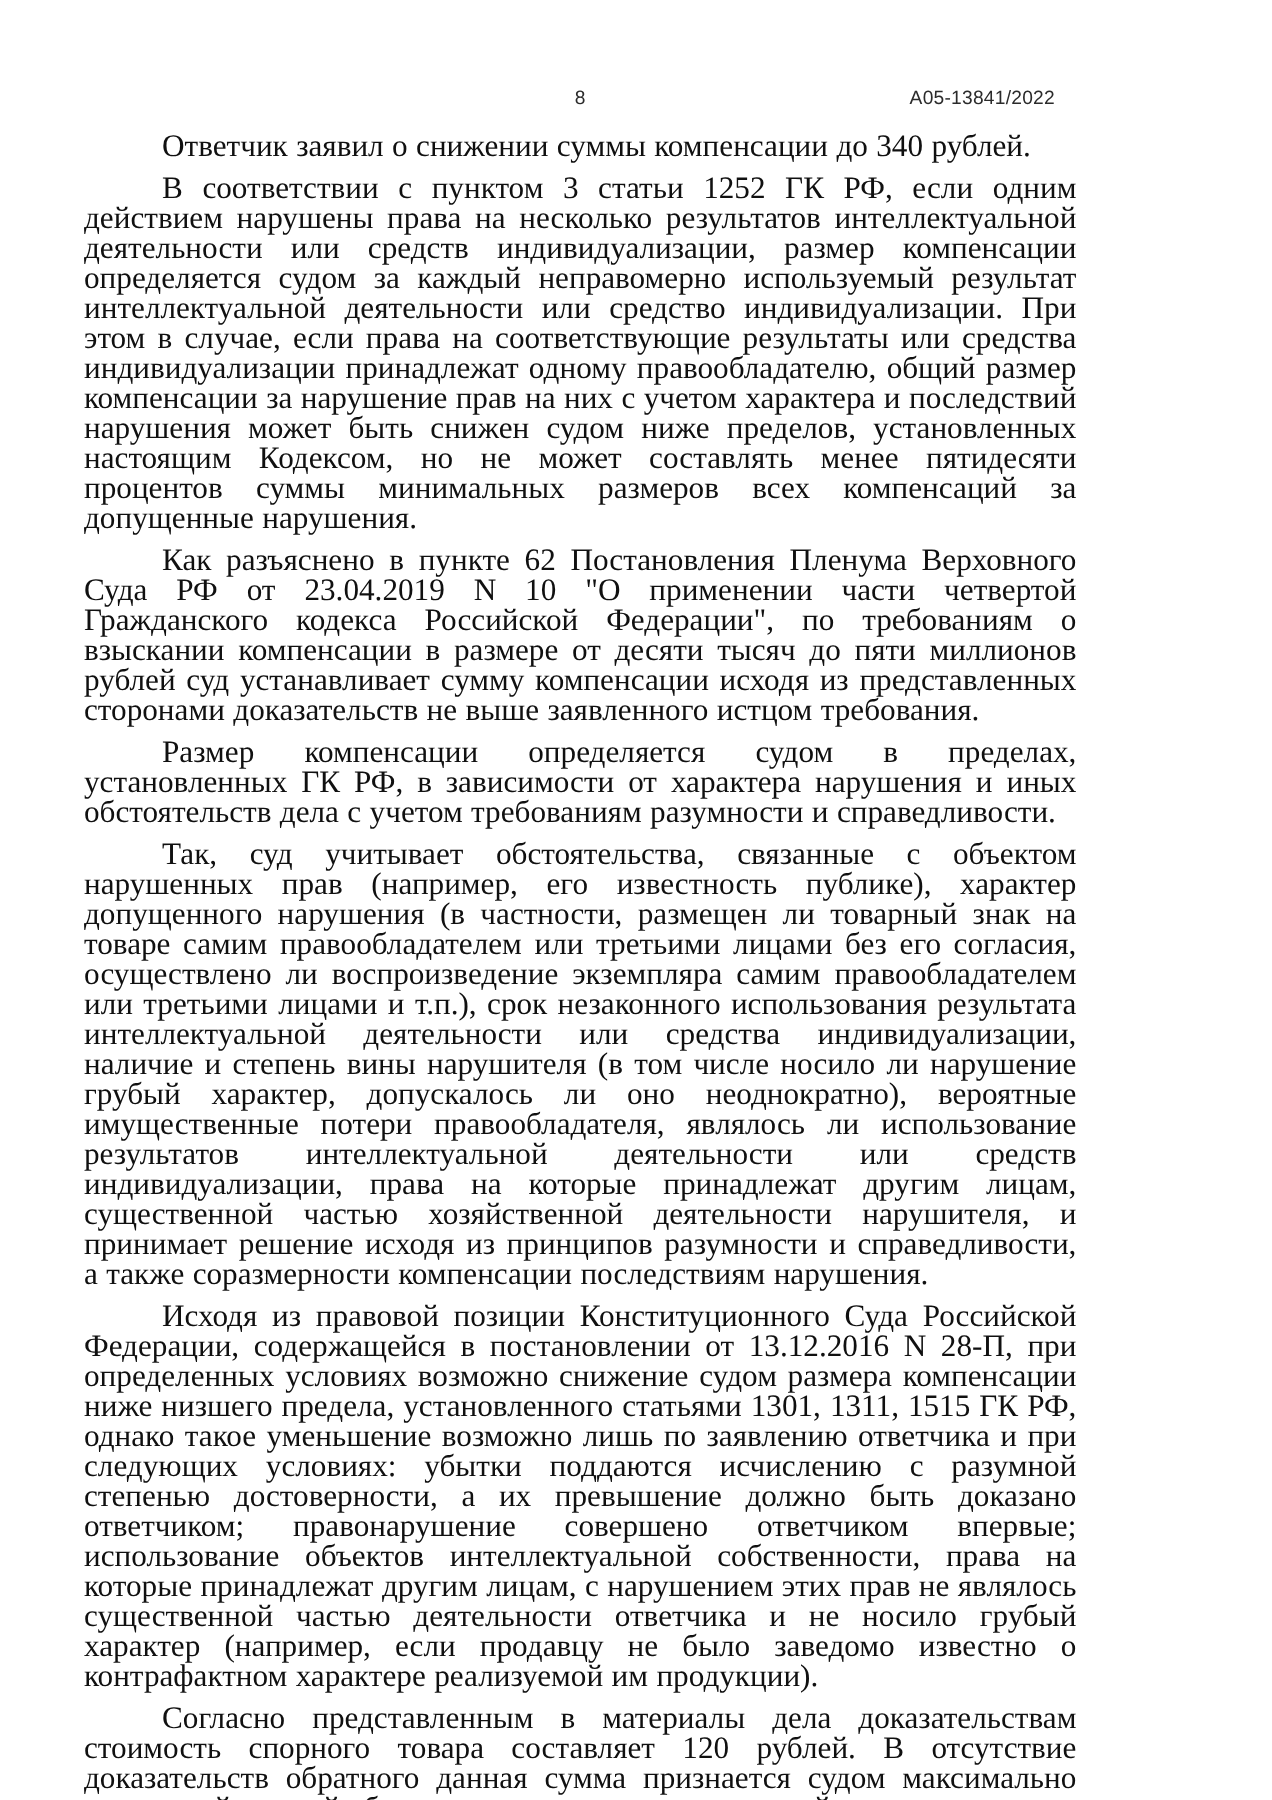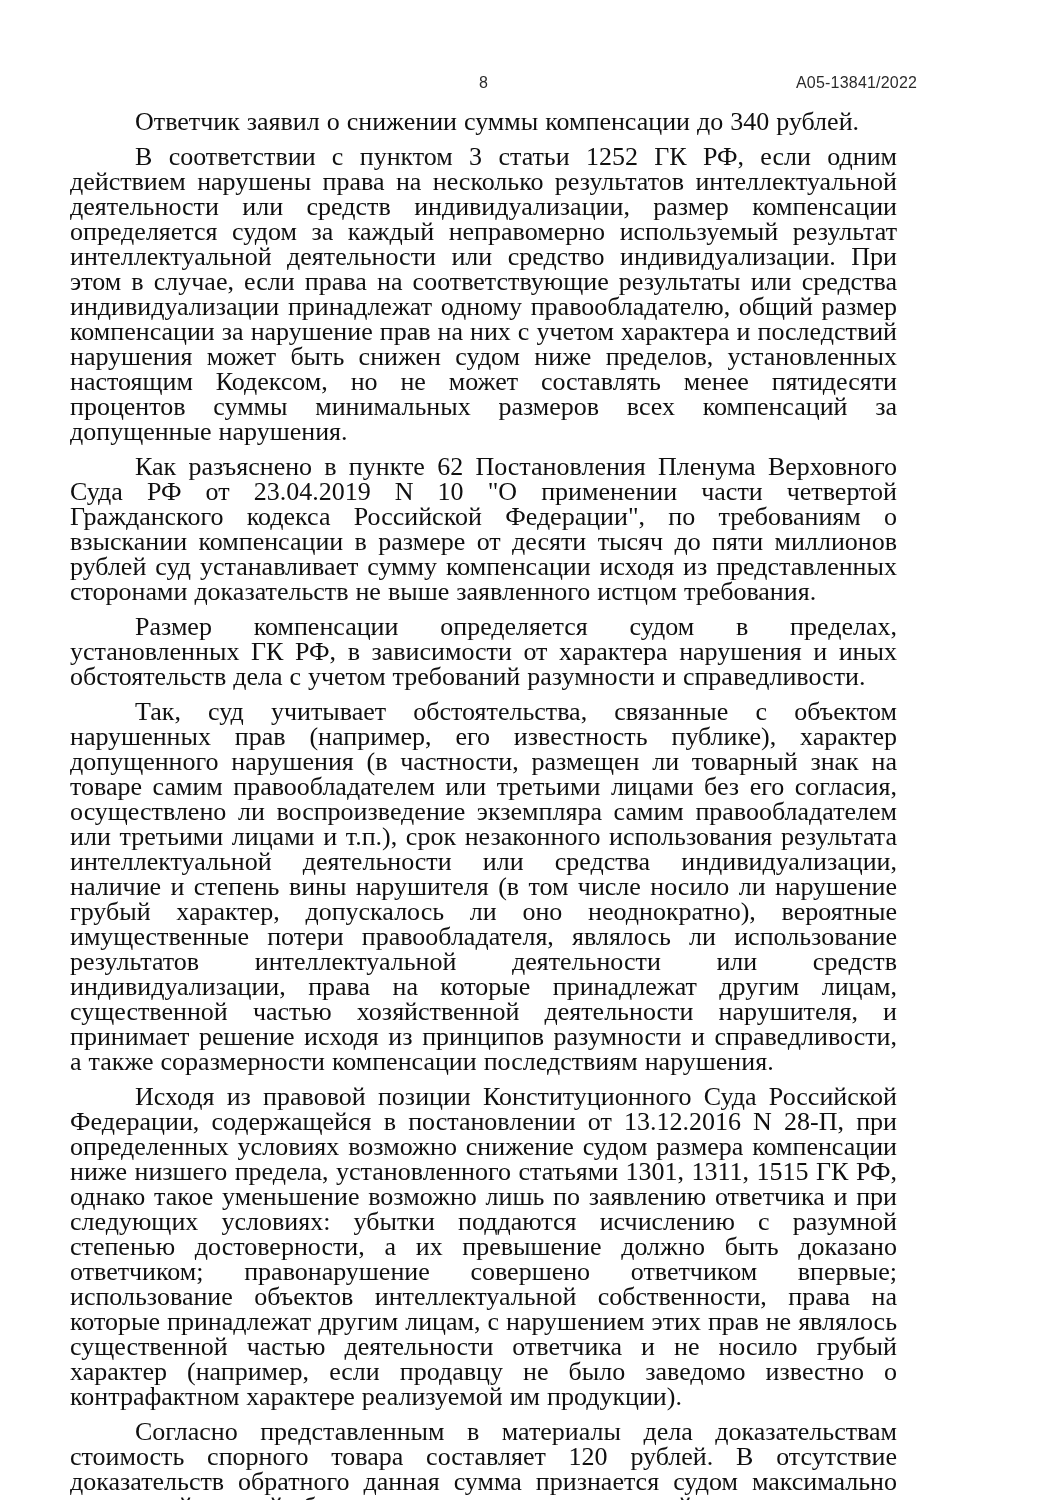--- a/index.html
+++ b/index.html
@@ -28,21 +28,21 @@
   }
   .page-num {
     position: absolute;
     left: 70px;
     top: 0;
     width: 827px;
     text-align: center;
   }
   .case-num {
     position: absolute;
-    left: 796px;
+    left: 758px;
     top: 0;
     white-space: nowrap;
     letter-spacing: 0.2px;
   }
   .content {
     position: absolute;
     left: 70px;
     top: 109px;
     width: 827px;
   }
@@ -62,19 +62,19 @@
 
   <div class="header-row">
     <span class="page-num">8</span>
     <span class="case-num">А05-13841/2022</span>
   </div>
 
   <div class="content">
     <p>Ответчик заявил о снижении суммы компенсации до 340 рублей.</p>
     <p>В соответствии с пунктом 3 статьи 1252 ГК РФ, если одним действием нарушены права на несколько результатов интеллектуальной деятельности или средств индивидуализации, размер компенсации определяется судом за каждый неправомерно используемый результат интеллектуальной деятельности или средство индивидуализации. При этом в случае, если права на соответствующие результаты или средства индивидуализации принадлежат одному правообладателю, общий размер компенсации за нарушение прав на них с учетом характера и последствий нарушения может быть снижен судом ниже пределов, установленных настоящим Кодексом, но не может составлять менее пятидесяти процентов суммы минимальных размеров всех компенсаций за допущенные нарушения.</p>
     <p>Как разъяснено в пункте 62 Постановления Пленума Верховного Суда РФ от 23.04.2019 N 10 "О применении части четвертой Гражданского кодекса Российской Федерации", по требованиям о взыскании компенсации в размере от десяти тысяч до пяти миллионов рублей суд устанавливает сумму компенсации исходя из представленных сторонами доказательств не выше заявленного истцом требования.</p>
-    <p>Размер компенсации определяется судом в пределах, установленных ГК РФ, в зависимости от характера нарушения и иных обстоятельств дела с учетом требований разумности и справедливости.</p>
+    <p>Размер компенсации определяется судом в пределах, установленных ГК РФ, в зависимости от характера нарушения и иных обстоятельств дела с учетом требованиям разумности и справедливости.</p>
     <p>Так, суд учитывает обстоятельства, связанные с объектом нарушенных прав (например, его известность публике), характер допущенного нарушения (в частности, размещен ли товарный знак на товаре самим правообладателем или третьими лицами без его согласия, осуществлено ли воспроизведение экземпляра самим правообладателем или третьими лицами и т.п.), срок незаконного использования результата интеллектуальной деятельности или средства индивидуализации, наличие и степень вины нарушителя (в том числе носило ли нарушение грубый характер, допускалось ли оно неоднократно), вероятные имущественные потери правообладателя, являлось ли использование результатов интеллектуальной деятельности или средств индивидуализации, права на которые принадлежат другим лицам, существенной частью хозяйственной деятельности нарушителя, и принимает решение исходя из принципов разумности и справедливости, а также соразмерности компенсации последствиям нарушения.</p>
     <p>Исходя из правовой позиции Конституционного Суда Российской Федерации, содержащейся в постановлении от 13.12.2016 N 28-П, при определенных условиях возможно снижение судом размера компенсации ниже низшего предела, установленного статьями 1301, 1311, 1515 ГК РФ, однако такое уменьшение возможно лишь по заявлению ответчика и при следующих условиях: убытки поддаются исчислению с разумной степенью достоверности, а их превышение должно быть доказано ответчиком; правонарушение совершено ответчиком впервые; использование объектов интеллектуальной собственности, права на которые принадлежат другим лицам, с нарушением этих прав не являлось существенной частью деятельности ответчика и не носило грубый характер (например, если продавцу не было заведомо известно о контрафактном характере реализуемой им продукции).</p>
     <p>Согласно представленным в материалы дела доказательствам стоимость спорного товара составляет 120 рублей. В отсутствие доказательств обратного данная сумма признается судом максимально возможной суммой убытков, причиненных реализацией</p>
   </div>
 
 </div>
 
 </body></html>

